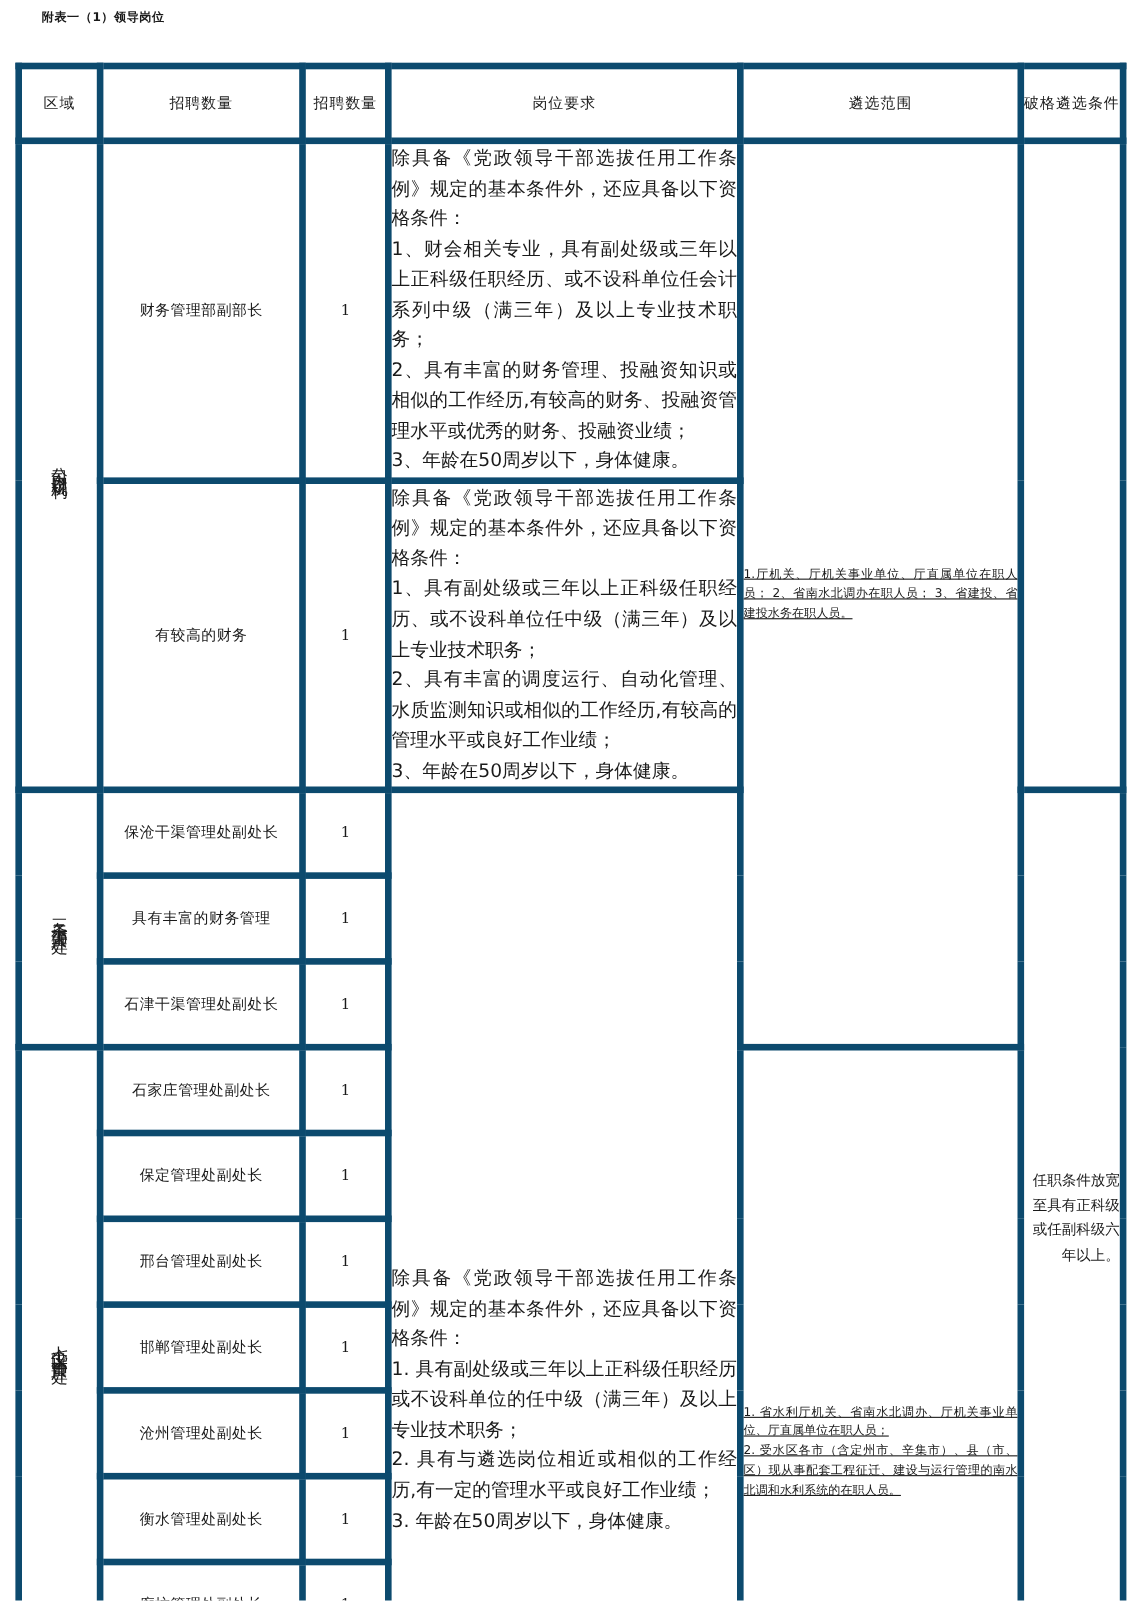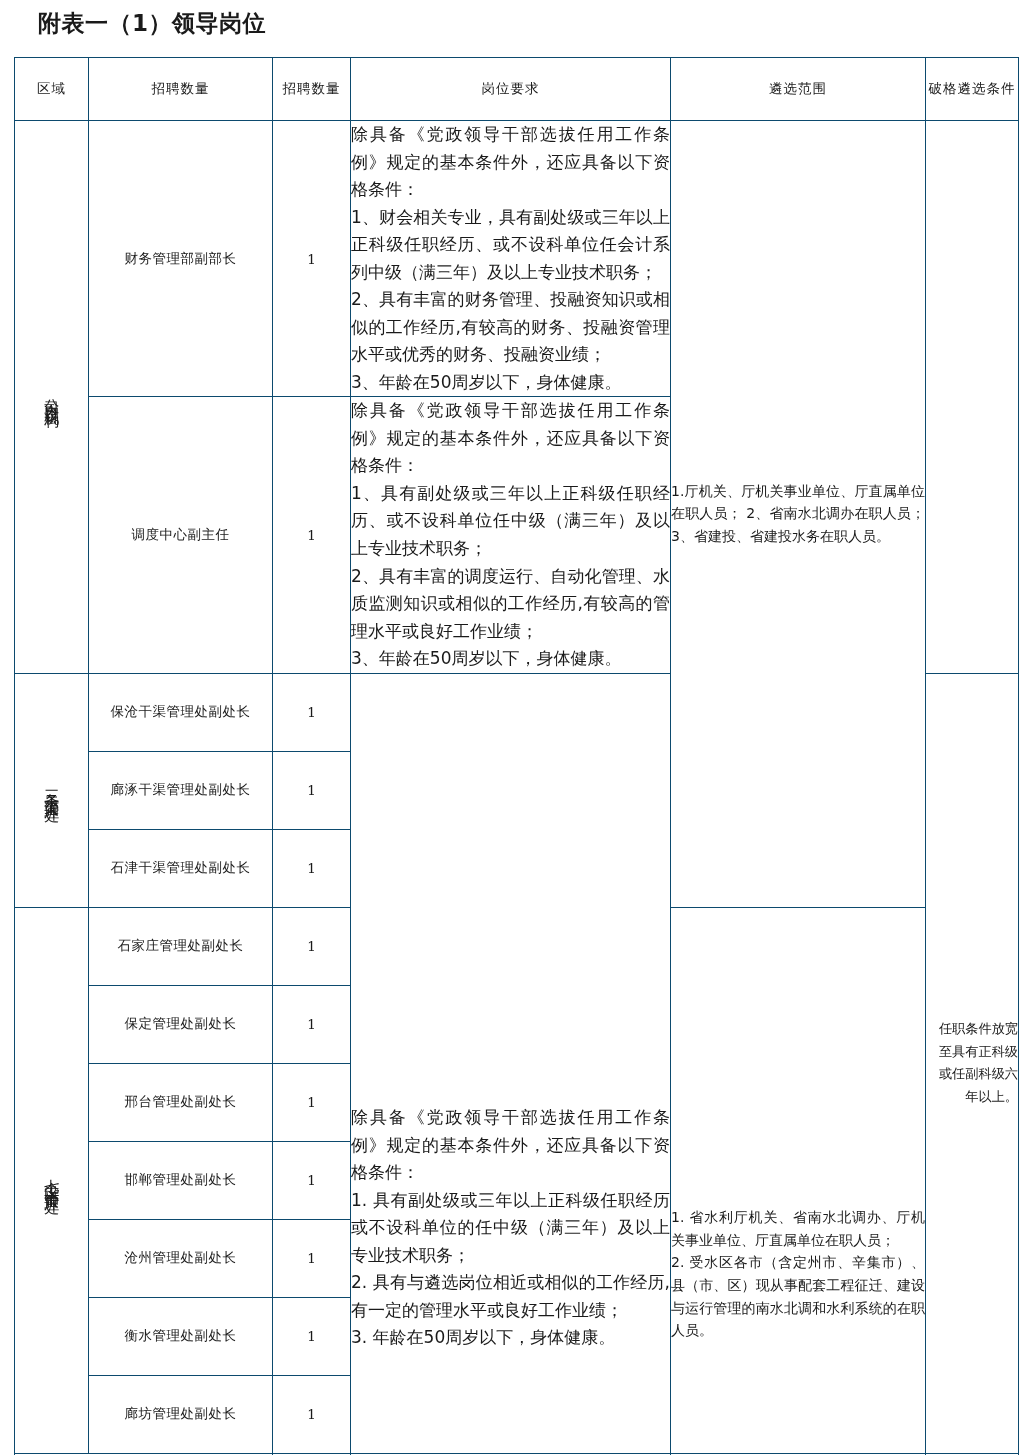--- a/index.html
+++ b/index.html
@@ -19,36 +19,36 @@
   .page {
     width: 1032px;
     height: 1455px;
     position: relative;
     box-sizing: border-box;
   }
   .doc-title {
     position: absolute;
     left: 38px;
     top: 8px;
-    font-size: 23px;
+    font-size: 11px;
     font-weight: bold;
     letter-spacing: 0.5px;
     font-family: "DejaVu Sans", "Liberation Sans", sans-serif;
     white-space: nowrap;
   }
   table.grid {
     position: absolute;
     left: 14px;
     top: 57px;
     width: 1004px;
     border-collapse: collapse;
     table-layout: fixed;
   }
   table.grid td, table.grid th {
-    border: 1px solid #0c4a6e;
+    border: 6px solid #0c4a6e;
     padding: 0;
     vertical-align: middle;
     font-weight: normal;
     font-size: 13.5px;
   }
   
   col.c-region { width: 74px; }
   col.c-post   { width: 184px; }
   col.c-qty    { width: 78px; }
   col.c-req    { width: 320px; }
@@ -92,21 +92,21 @@
     padding: 8px 6px 8px 7px;
   }
   .req-body, .scope-body {
     font-size: 17px;
     line-height: 1.62;
     font-family: "DejaVu Sans", "Liberation Sans", sans-serif;
     letter-spacing: 0px;
     white-space: pre-line;
     text-align: justify;
   }
-  .scope-body { font-size: 14px; }
+  .scope-body { font-size: 11px; text-decoration: underline; }
   .cell-waiver {
     text-align: center;
     vertical-align: middle;
     padding: 4px 6px;
   }
   .waiver-body {
     font-size: 13.2px;
     line-height: 1.7;
     font-family: "DejaVu Sans", "Liberation Sans", sans-serif;
     text-align: right;
@@ -165,21 +165,21 @@
 2、具有丰富的财务管理、投融资知识或相似的工作经历,有较高的财务、投融资管理水平或优秀的财务、投融资业绩；
 3、年龄在50周岁以下，身体健康。</div>
         </td>
         <td class="cell-scope" rowspan="5">
           <div class="scope-body">1.厅机关、厅机关事业单位、厅直属单位在职人员；                2、省南水北调办在职人员；                3、省建投、省建投水务在职人员。</div>
         </td>
         <td class="cell-waiver" rowspan="2"></td>
       </tr>
 
       <tr class="r-tall-2">
-        <td class="cell-post">调度中心副主任</td>
+        <td class="cell-post">有较高的财务</td>
         <td class="cell-qty">1</td>
         <td class="cell-req">
           <div class="req-body">除具备《党政领导干部选拔任用工作条例》规定的基本条件外，还应具备以下资格条件：
 1、具有副处级或三年以上正科级任职经历、或不设科单位任中级（满三年）及以上专业技术职务；
 2、具有丰富的调度运行、自动化管理、水质监测知识或相似的工作经历,有较高的管理水平或良好工作业绩；
 3、年龄在50周岁以下，身体健康。</div>
         </td>
       </tr>
 
       <tr class="r-small">
@@ -193,21 +193,21 @@
 1. 具有副处级或三年以上正科级任职经历或不设科单位的任中级（满三年）及以上专业技术职务；
 2. 具有与遴选岗位相近或相似的工作经历,有一定的管理水平或良好工作业绩；
 3. 年龄在50周岁以下，身体健康。</div>
         </td>
         <td class="cell-waiver" rowspan="10">
           <div class="waiver-body">任职条件放宽至具有正科级或任副科级六年以上。</div>
         </td>
       </tr>
 
       <tr class="r-small">
-        <td class="cell-post">廊涿干渠管理处副处长</td>
+        <td class="cell-post">具有丰富的财务管理</td>
         <td class="cell-qty">1</td>
       </tr>
 
       <tr class="r-small">
         <td class="cell-post">石津干渠管理处副处长</td>
         <td class="cell-qty">1</td>
       </tr>
 
       <tr class="r-small">
         <td class="cell-region" rowspan="7">

